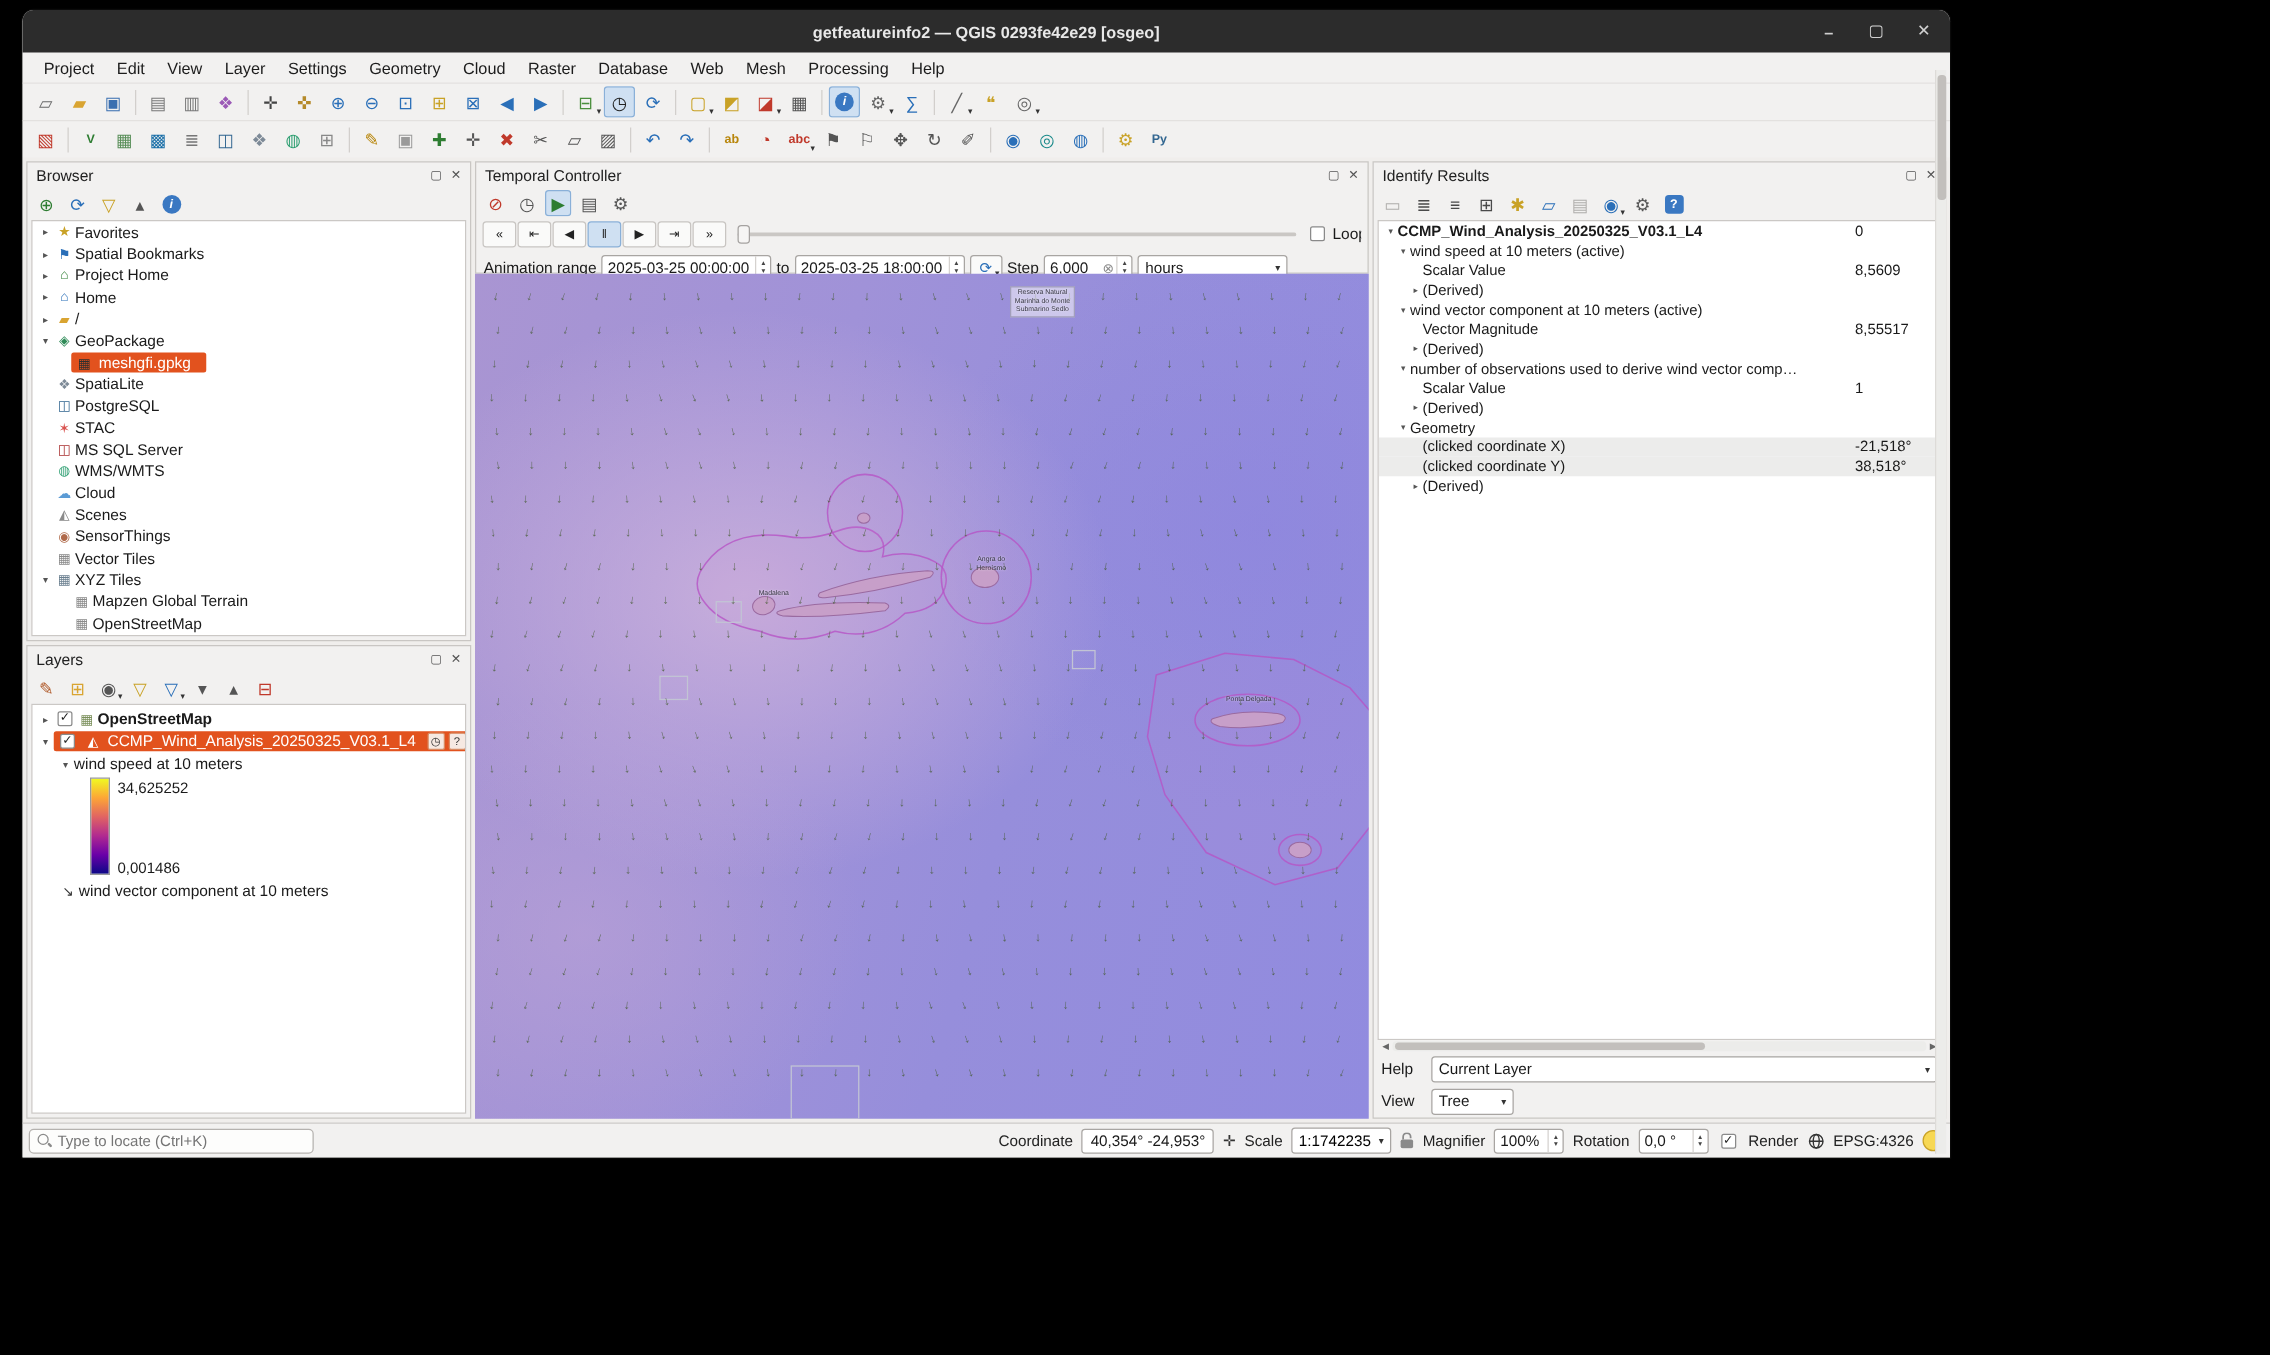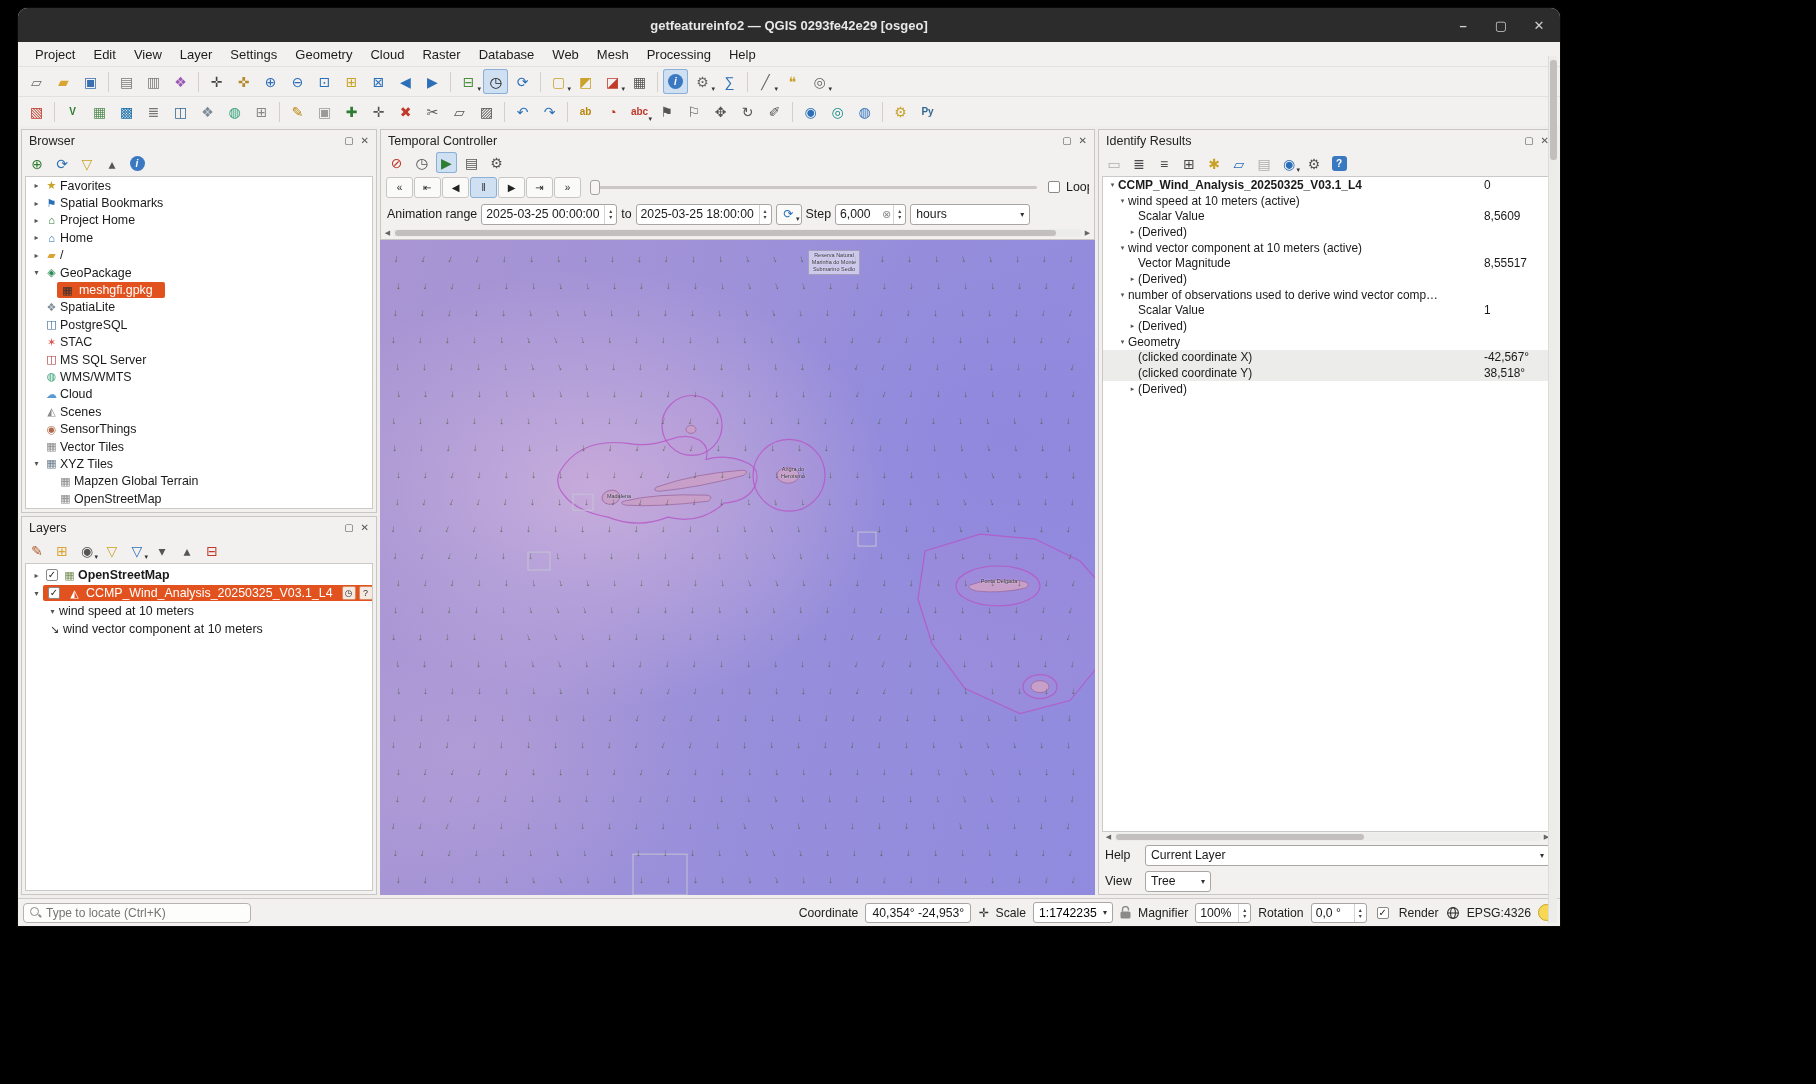--- a/index.html
+++ b/index.html
@@ -44,21 +44,21 @@
   .lrow{display:flex;align-items:center;height:18px;font-size:12.4px;white-space:nowrap;padding-left:4px}
   .lrow.indent1{padding-left:20px}
   .cb{width:12px;height:12px;background:#fff;border:1px solid #8a8a8a;border-radius:2px;display:inline-flex;align-items:center;justify-content:center;flex:0 0 auto;margin:0 3px}
   .cb.checked::after{content:"✓";font-size:10px;color:#1c1c1c;line-height:1}
   .bold{font-weight:700}
   .badge{width:14px;height:14px;background:#f6e9e2;color:#333;border-radius:2px;display:inline-flex;align-items:center;justify-content:center;font-size:9px;border:1px solid #d88b63;flex:0 0 auto}
   .ramp-row{display:flex;padding-left:46px;height:84px;gap:6px}
   .ramp{width:16px;height:78px;border:1px solid #999;margin-top:2px}
   .ramp-labels{display:flex;flex-direction:column;justify-content:space-between;font-size:12px;padding:3px 0}
   
-  .temporal{flex:0 0 auto;height:111px}
+  .temporal{flex:0 0 auto;height:90px}
   .trow1{height:23px;display:flex;align-items:center;gap:2px;padding:0 4px;flex:0 0 auto}
   .trow1 .tbtn{width:21px;height:21px}
   .frame-label{font-size:12.4px;margin-left:6px;flex:1;white-space:nowrap;overflow:hidden}
   .trow2{height:26px;display:flex;align-items:center;padding:0 5px;flex:0 0 auto}
   .tr-btn{width:27px;height:21px;display:inline-flex;align-items:center;justify-content:center;border:1px solid #c8c5c2;background:#fafaf9;border-radius:3px;margin-right:1px;font-size:10px;color:#222;flex:0 0 auto}
   .tr-btn.pressed{background:#cfe0f2;border-color:#8ab0d8}
   .slider{flex:1;height:18px;position:relative;margin:0 8px}
   .slider .track{position:absolute;left:0;right:0;top:8px;height:3px;background:#cac7c4;border-radius:2px}
   .slider .handle{position:absolute;left:0;top:2px;width:10px;height:15px;background:#f6f5f4;border:1px solid #a5a2a0;border-radius:3px}
   .loopwrap{width:44px;overflow:hidden;display:flex;align-items:center;gap:3px;font-size:12.4px;flex:0 0 auto;white-space:nowrap}
@@ -533,20 +533,27 @@
                 <span class="cb checked"></span>
                 <span class="ticon" style="color:#fff">◭</span>
                 <span class="tlabel">CCMP_Wind_Analysis_20250325_V03.1_L4</span>
                 <span class="badge">◷</span>
                 <span class="badge">?</span>
               </span>
             </div>
             <div class="lrow indent1">
               <span class="exp">▾</span>
               <span class="tlabel">wind speed at 10 meters</span>
+            </div>
+            <div class="ramp-row">
+              <div class="ramp" id="ramp" style="background: linear-gradient(rgb(240, 249, 33), rgb(252, 166, 54), rgb(225, 100, 98), rgb(177, 42, 144), rgb(106, 0, 168), rgb(13, 8, 135));"></div>
+              <div class="ramp-labels">
+                <span>34,625252</span>
+                <span>0,001486</span>
+              </div>
             </div>
             <div class="lrow indent1">
               <span class="ticon" style="color:#333">↘</span>
               <span class="tlabel">wind vector component at 10 meters</span>
             </div>
           </div>
         </div>
       </div>
 
       <div class="col-center">
@@ -1423,21 +1430,21 @@
                     <span class="exp">▾</span>
                     <span class="itext">Geometry</span>
                   </span>
                   <span class="ival"></span>
                 </div>
                 <div class="irow shade">
                   <span class="ilab" style="padding-left: 24px;">
                     <span class="exp"></span>
                     <span class="itext">(clicked coordinate X)</span>
                   </span>
-                  <span class="ival">-42,567°</span>
+                  <span class="ival">-21,518°</span>
                 </div>
                 <div class="irow shade">
                   <span class="ilab" style="padding-left: 24px;">
                     <span class="exp"></span>
                     <span class="itext">(clicked coordinate Y)</span>
                   </span>
                   <span class="ival">38,518°</span>
                 </div>
                 <div class="irow">
                   <span class="ilab" style="padding-left: 24px;">

